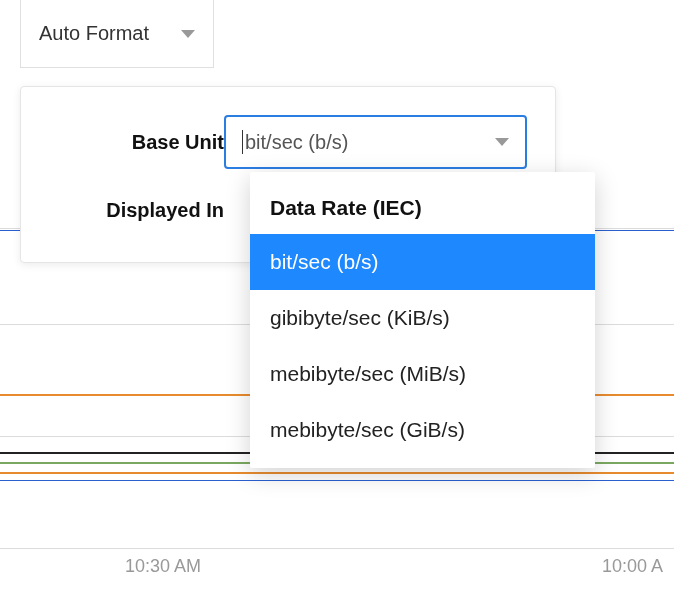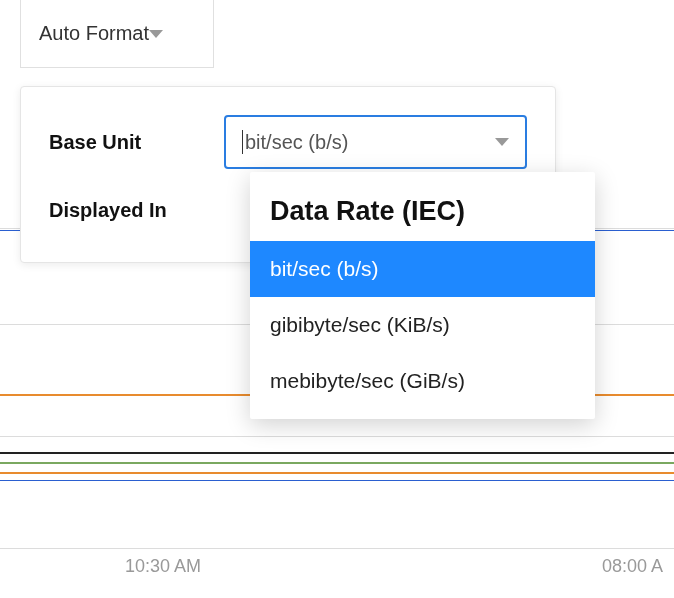--- a/index.html
+++ b/index.html
@@ -26,38 +26,39 @@
   height: 68px;
   width: 194px;
   border: 1px solid #e0e0e0;
   border-top: none;
   background: #fff;
   display: flex;
   align-items: center;
   padding: 0 18px;
   font-size: 20px;
   color: #333;
-  justify-content: flex-start;
+  justify-content: space-between;
 }
 .tab-caret {
   width: 0; height: 0;
   border-left: 7px solid transparent;
   border-right: 7px solid transparent;
   border-top: 8px solid #999;
 }
 .panel {
   position: absolute;
   left: 20px;
   top: 86px;
   width: 536px;
   background: #fff;
   border: 1px solid #e5e5e5;
   border-radius: 4px;
   box-shadow: 0 2px 8px rgba(0,0,0,0.08);
   padding: 28px 28px 40px 28px;
+  text-align: right;
 }
 .row {
   display: flex;
   align-items: center;
   margin-bottom: 30px;
 }
 .row:last-child { margin-bottom: 0; }
 .row-label {
   width: 175px;
   font-weight: 700;
@@ -100,21 +101,21 @@
   top: 172px;
   width: 345px;
   background: #fff;
   box-shadow: 0 6px 24px rgba(0,0,0,0.18);
   border-radius: 2px;
   padding: 10px 0;
 }
 .dd-header {
   padding: 14px 20px;
   font-weight: 700;
-  font-size: 27px;
+  font-size: 21px;
   color: #111;
 }
 .dd-item {
   padding: 16px 20px;
   font-size: 21px;
   color: #222;
   cursor: pointer;
 }
 .dd-item.selected {
   background: #1e88ff;
@@ -132,21 +133,21 @@
   <div class="bg-line" style="top:394px; background:#e88b2e; height:2px"></div>
 
   <div class="bg-line thin" style="top:436px; background:#dcdcdc"></div>
   <div class="bg-line" style="top:452px; background:#222; height:2px"></div>
   <div class="bg-line" style="top:462px; background:#7aa860; height:2px"></div>
   <div class="bg-line" style="top:472px; background:#e88b2e; height:2px"></div>
   <div class="bg-line thin" style="top:480px; background:#2a5fd0"></div>
 
   <div class="bg-line thin" style="top:548px; background:#dcdcdc"></div>
   <div class="axis-label" style="left:125px; top:556px">10:30 AM</div>
-  <div class="axis-label" style="left:602px; top:556px">08:00 A</div>
+  <div class="axis-label" style="left:602px; top:556px">10:00 A</div>
 </div>
 
 <div class="top-tab">
   <span>Auto Format</span>
   <span class="tab-caret"></span>
 </div>
 
 <div class="panel">
   <div class="row">
     <div class="row-label">Base Unit</div>
@@ -158,14 +159,15 @@
   </div>
   <div class="row">
     <div class="row-label">Displayed In</div>
   </div>
 </div>
 
 <div class="dropdown">
   <div class="dd-header">Data Rate (IEC)</div>
   <div class="dd-item selected">bit/sec (b/s)</div>
   <div class="dd-item">gibibyte/sec (KiB/s)</div>
+  <div class="dd-item">mebibyte/sec (MiB/s)</div>
   <div class="dd-item">mebibyte/sec (GiB/s)</div>
 </div>
 
 </body></html>

